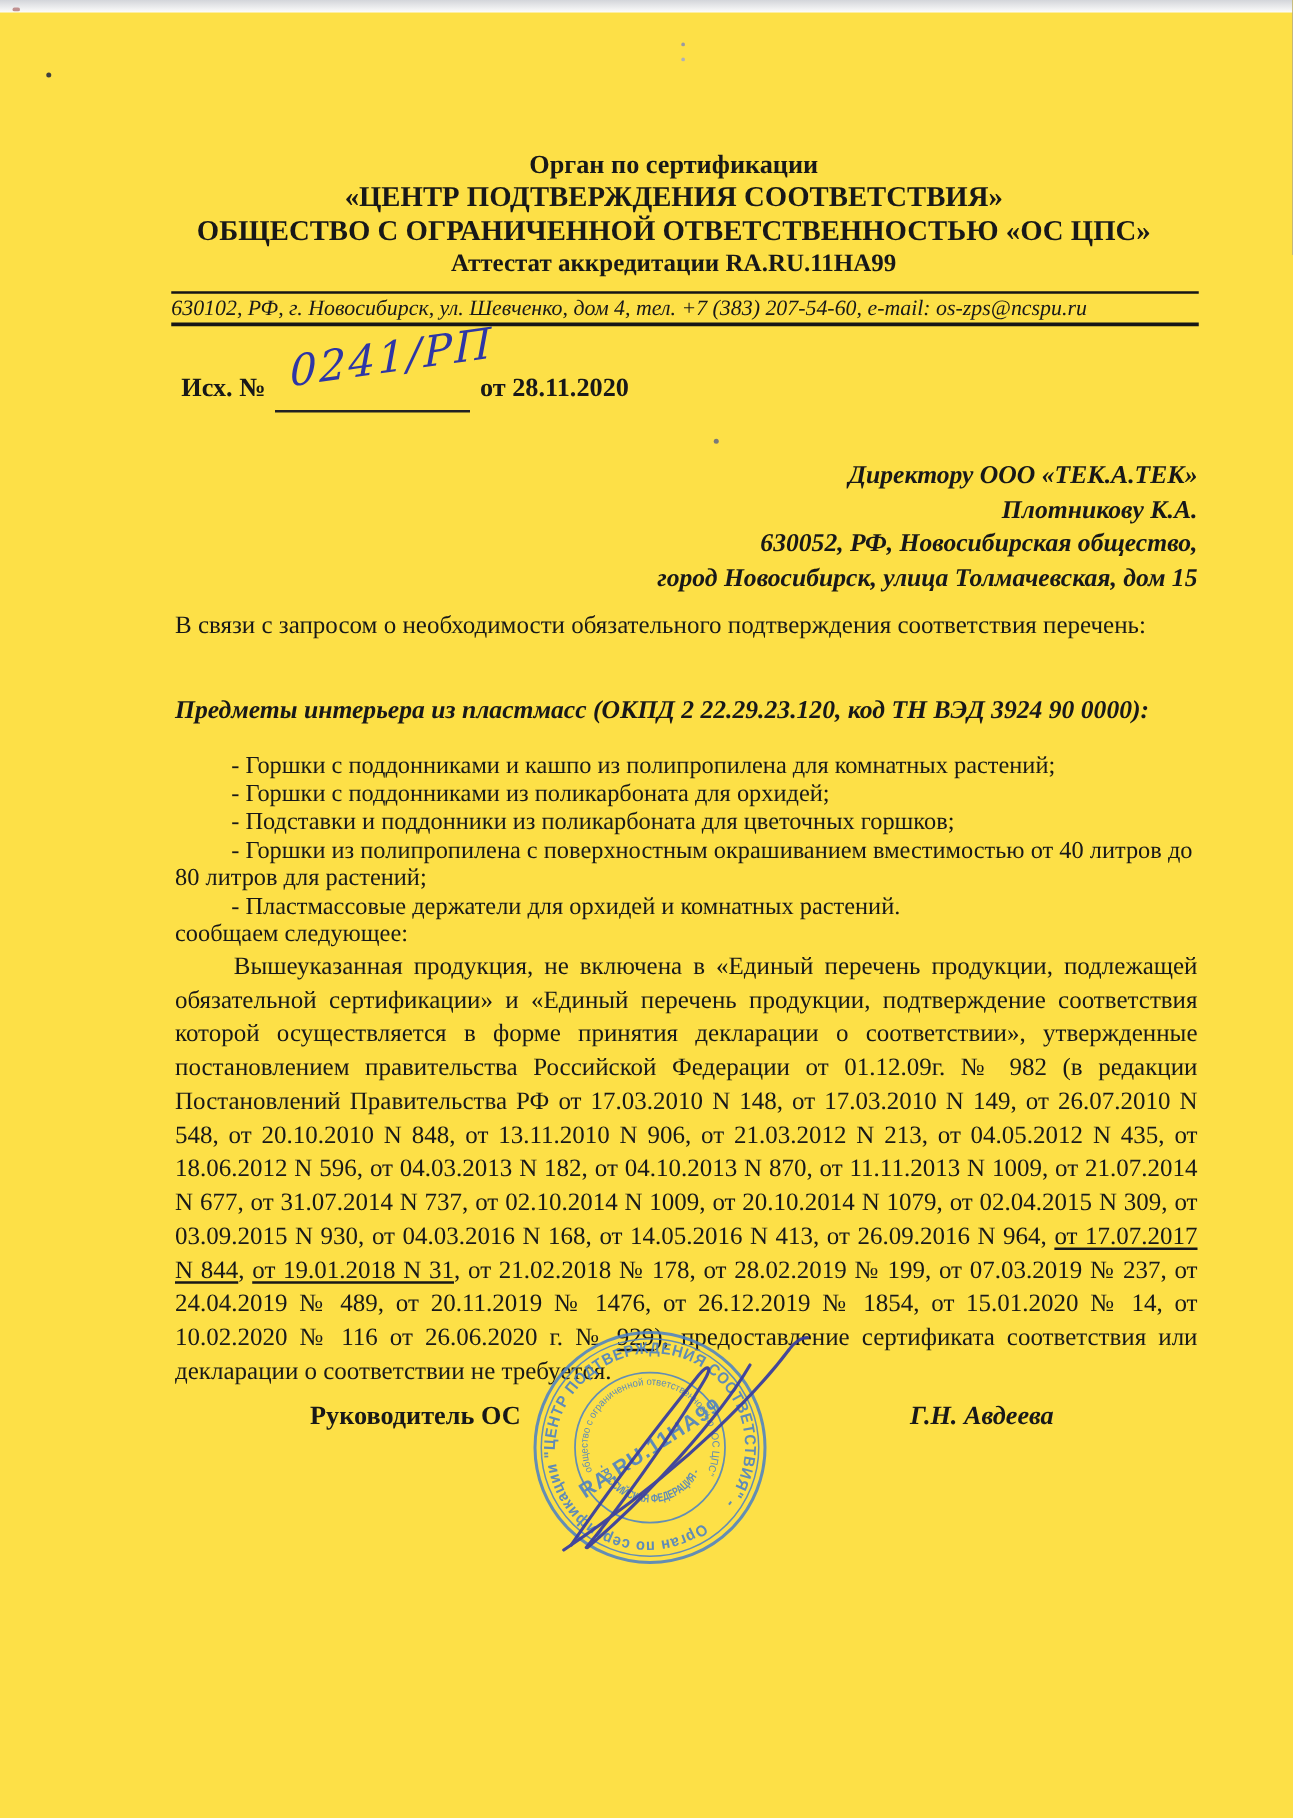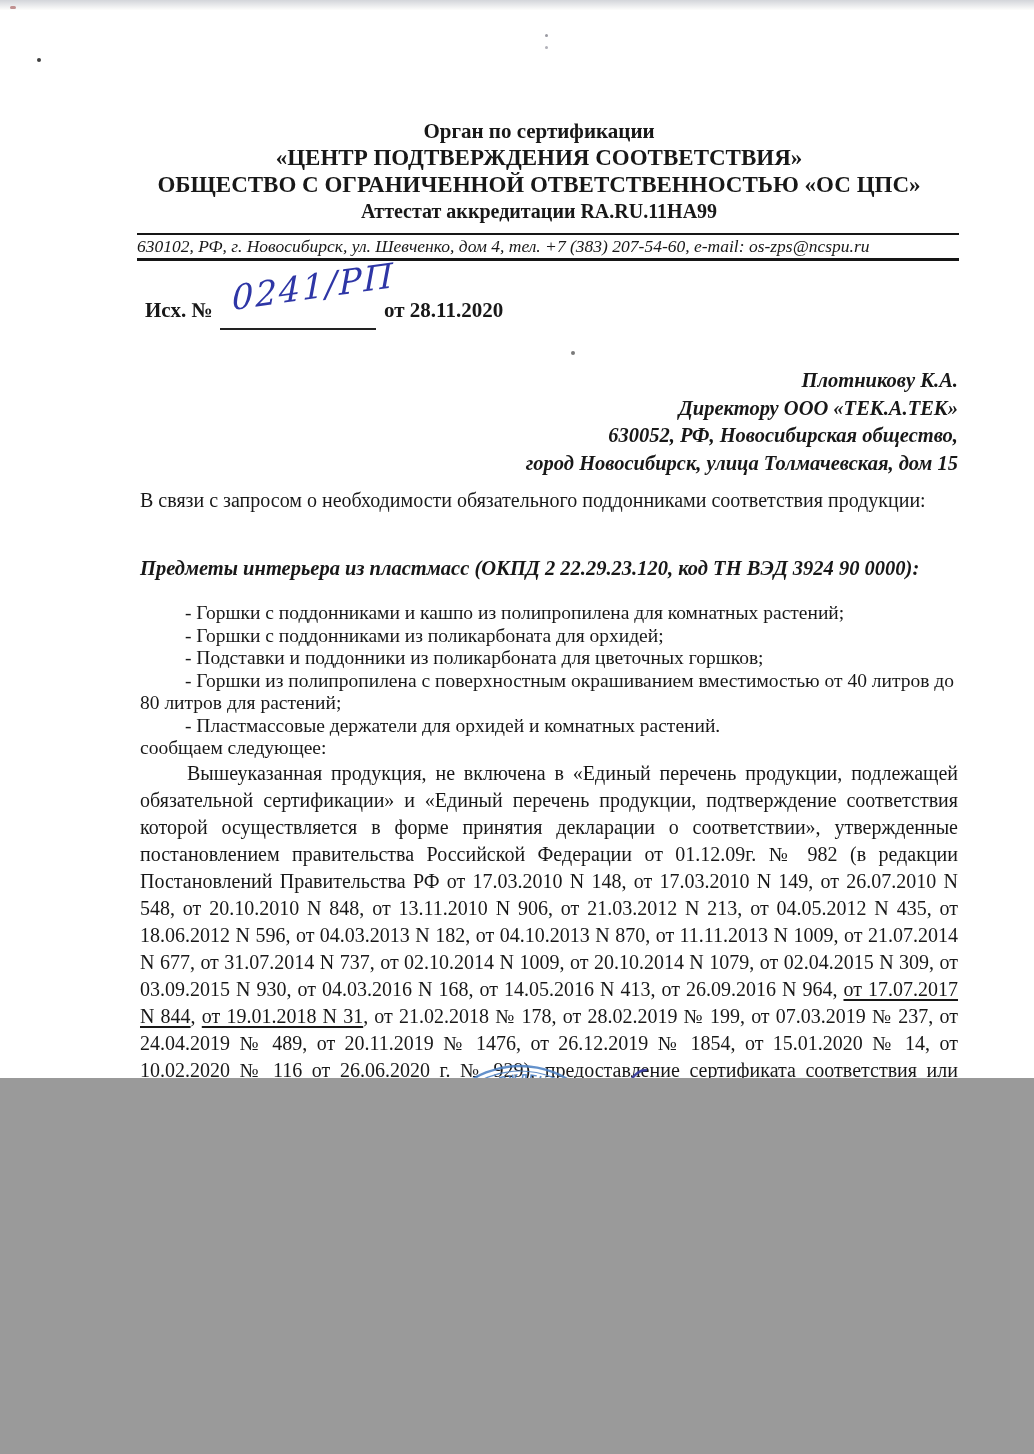--- a/index.html
+++ b/index.html
@@ -1,20 +1,20 @@
 <!DOCTYPE html>
 <html><head>
 <meta charset="utf-8">
 <style>
   html,body{margin:0;padding:0;background:#9a9a9a;}
   .page{
     position:relative;
-    width:1034px;height:1078px;
+    width:1034px;height:1454px;
     margin:0 auto;
-    background:#ffffff;
+    background:#fde047;
     font-family:"Liberation Serif","DejaVu Serif",serif;
     color:#181818;
     overflow:hidden;
   }
   .abs{position:absolute;}
   
   .top-band{left:0;top:0;width:100%;height:10px;
     background:linear-gradient(#d3d5da,#fdfdfc);}
   .speck{border-radius:50%;}
   
@@ -68,27 +68,27 @@
   <div class="abs rule-top"></div>
   <div class="abs contact">630102, РФ, г. Новосибирск, ул. Шевченко, дом 4, тел. +7 (383) 207-54-60,  e-mail: os-zps@ncspu.ru</div>
   <div class="abs rule-bottom"></div>
 
   <div class="abs out-label">Исх. №</div>
   <div class="abs out-underline"></div>
   <div class="abs out-hand">0241/РП</div>
   <div class="abs out-date">от 28.11.2020</div>
 
   <div class="abs addressee">
+    <div>Директору ООО «ТЕК.А.ТЕК»</div>
     <div>Плотникову К.А.</div>
-    <div>Директору ООО «ТЕК.А.ТЕК»</div>
     <div>630052, РФ, Новосибирская общество,</div>
     <div>город Новосибирск, улица Толмачевская, дом 15</div>
   </div>
 
-  <div class="abs intro">В связи с запросом о необходимости обязательного поддонниками соответствия продукции:</div>
+  <div class="abs intro">В связи с запросом о необходимости обязательного подтверждения соответствия перечень:</div>
   <div class="abs subject">Предметы интерьера из пластмасс (ОКПД 2 22.29.23.120, код ТН ВЭД 3924 90 0000):</div>
 
   <div class="abs plist">
     <div class="item">- Горшки с поддонниками и кашпо из полипропилена для комнатных растений;</div>
     <div class="item">- Горшки с поддонниками из поликарбоната для орхидей;</div>
     <div class="item">- Подставки и поддонники из поликарбоната для цветочных горшков;</div>
     <div class="item">- Горшки из полипропилена с поверхностным окрашиванием вместимостью от 40 литров до 80 литров для растений;</div>
     <div class="item">- Пластмассовые держатели для орхидей и комнатных растений.</div>
     <div>сообщаем следующее:</div>
   </div>

